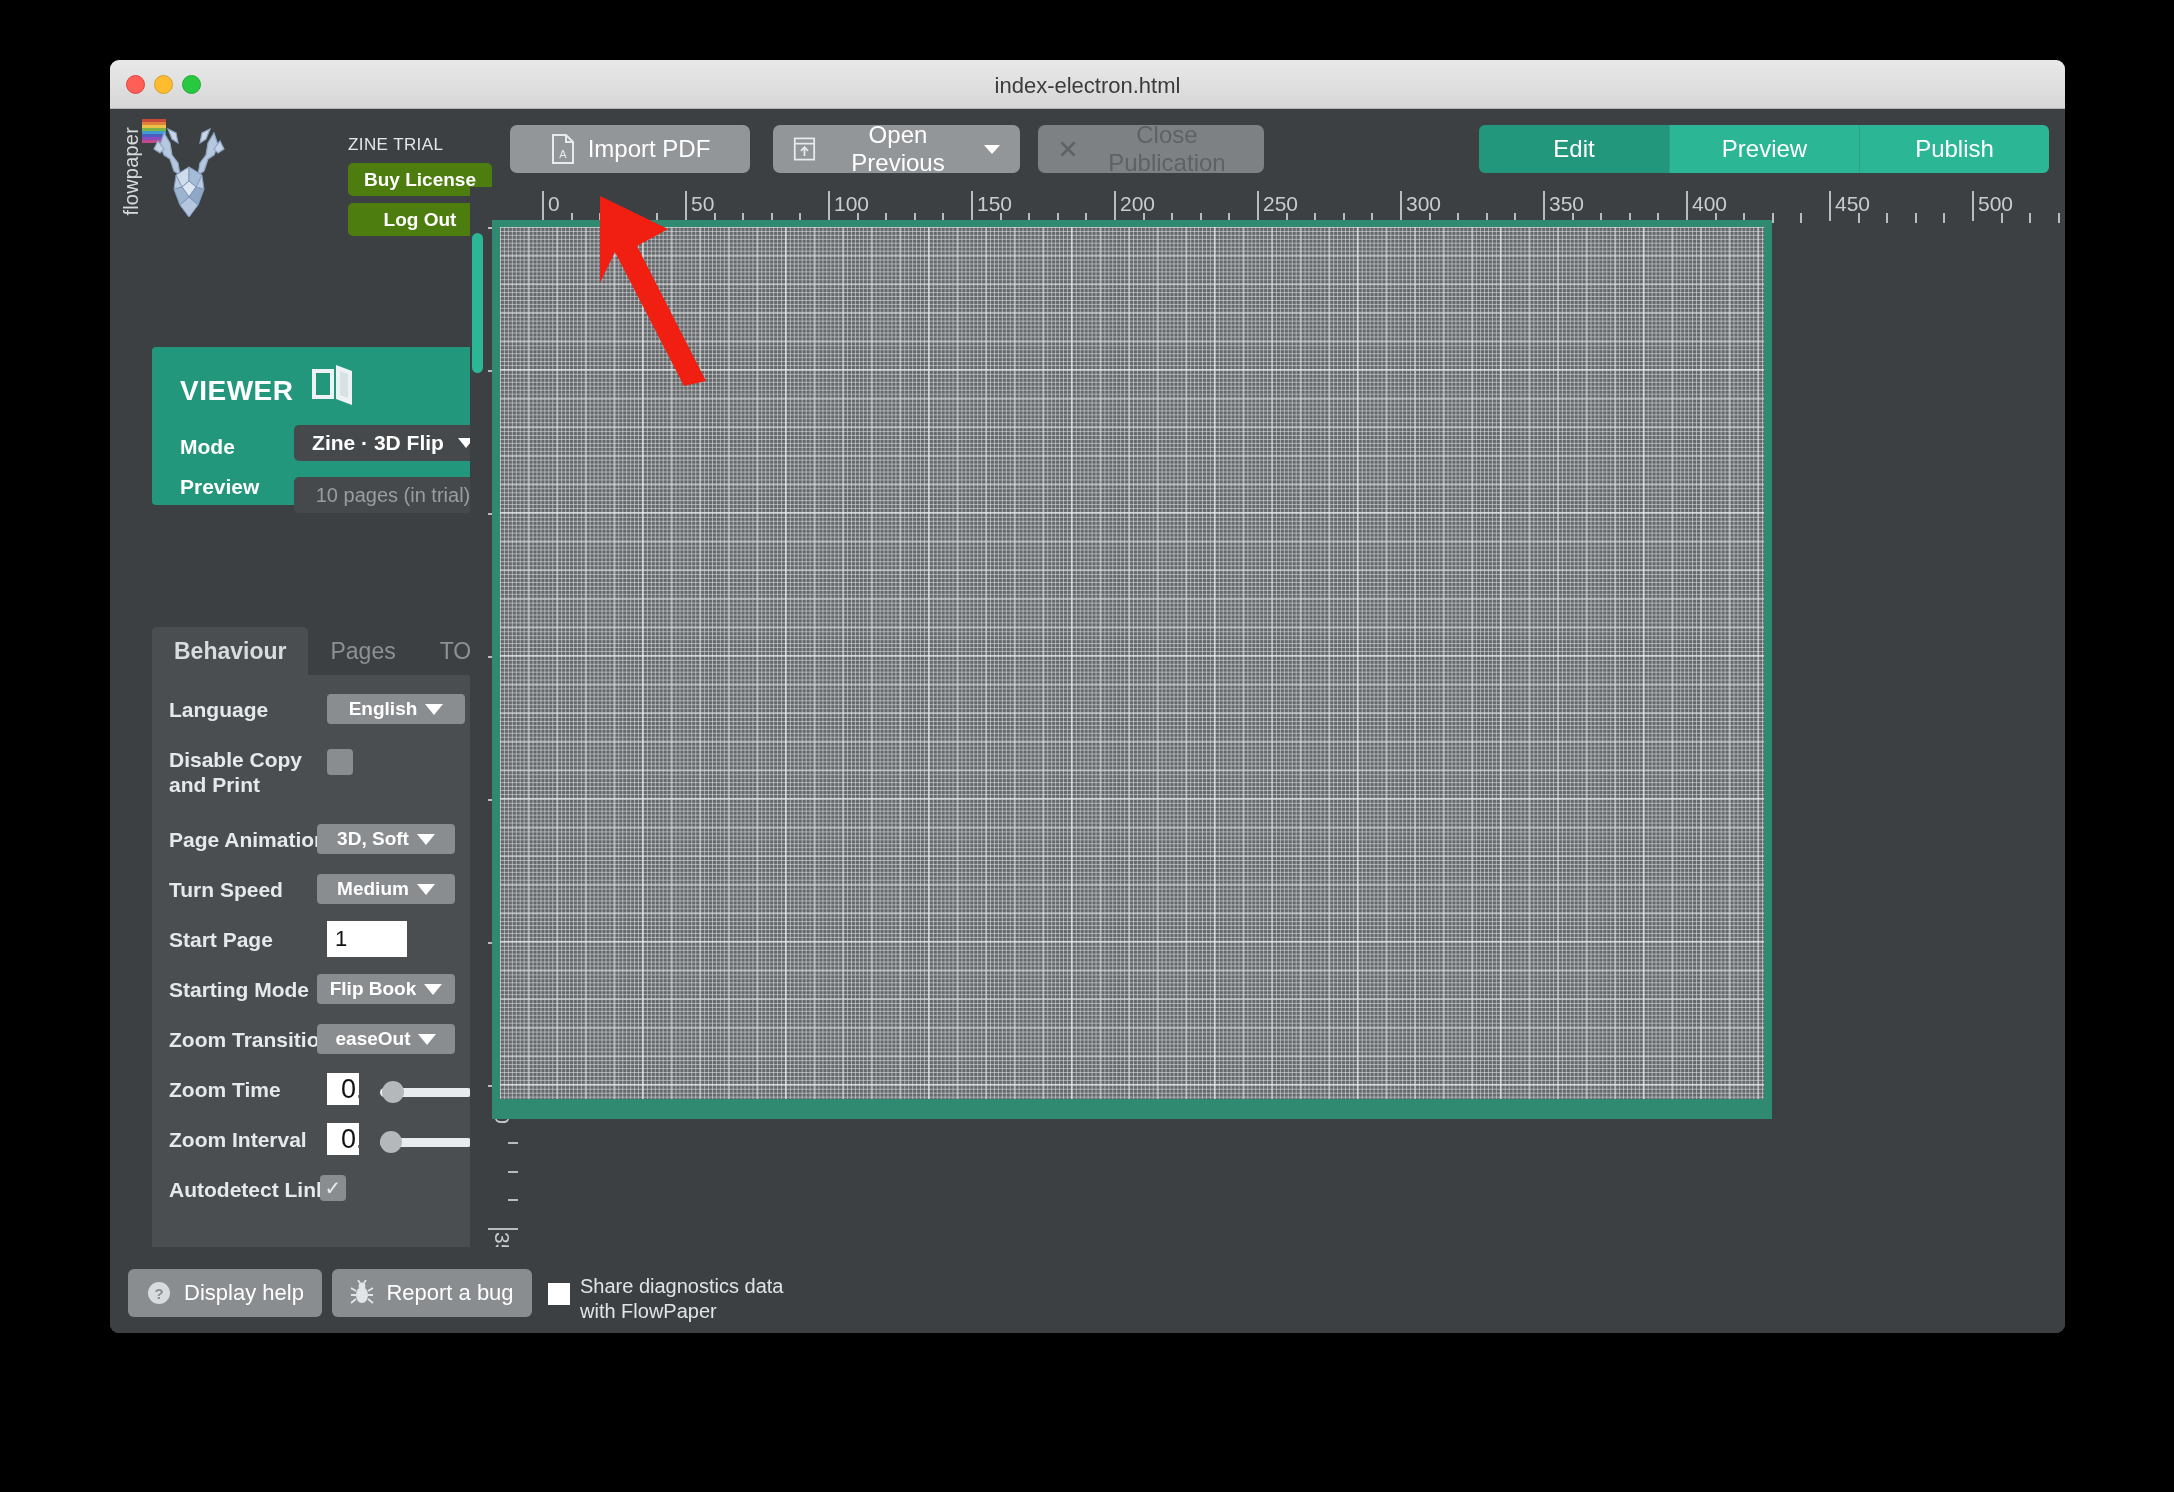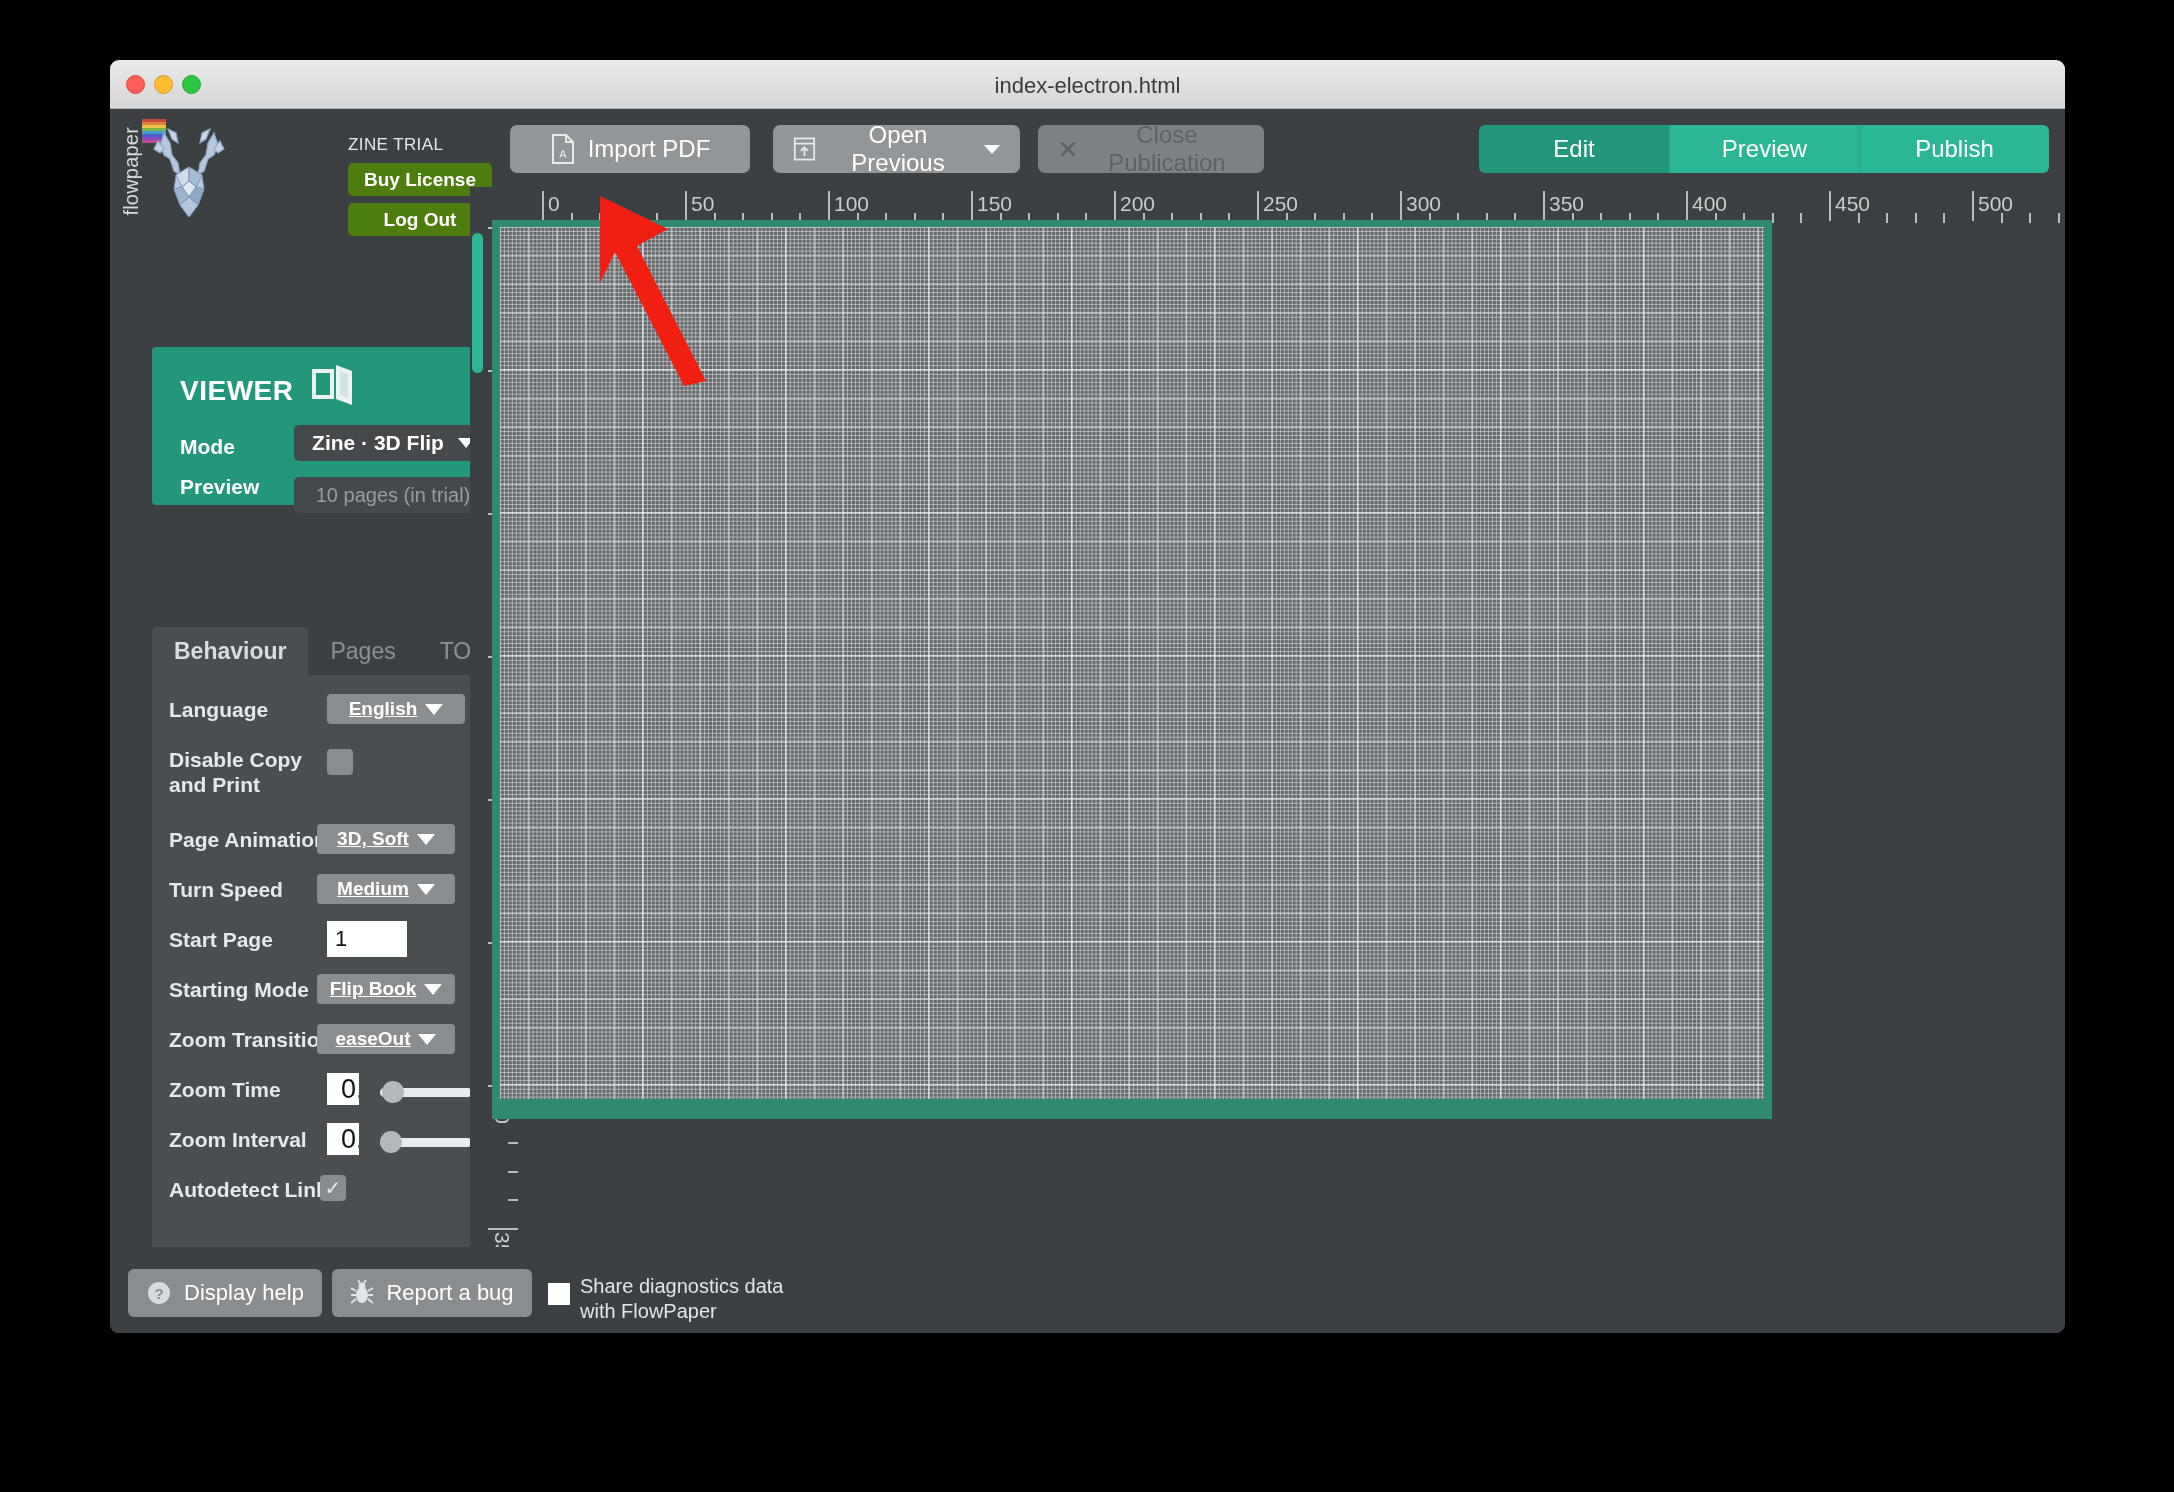--- a/index.html
+++ b/index.html
@@ -162,21 +162,20 @@
     position: absolute; left: 17px; top: 0;
     font-size: 21px; font-weight: bold; color: #e6e9eb; line-height: 25px;
   }
   .set-ctl { position: absolute; left: 175px; top: -3px; }
   .sel {
     width: 138px; height: 30px;
     background: #8a8d90; border: none; border-radius: 4px;
     color: #fff; font-size: 19px; font-weight: bold; font-family: inherit;
     display: flex; align-items: center; justify-content: center; gap: 8px;
     cursor: pointer;
-    text-decoration: underline;
   }
   .sel .caret {
     width: 0; height: 0;
     border-left: 9px solid transparent; border-right: 9px solid transparent;
     border-top: 11px solid #fff;
   }
   .chk {
     width: 26px; height: 26px; border-radius: 4px;
     background: #8a8d90; border: none; cursor: pointer;
     display: flex; align-items: center; justify-content: center;

